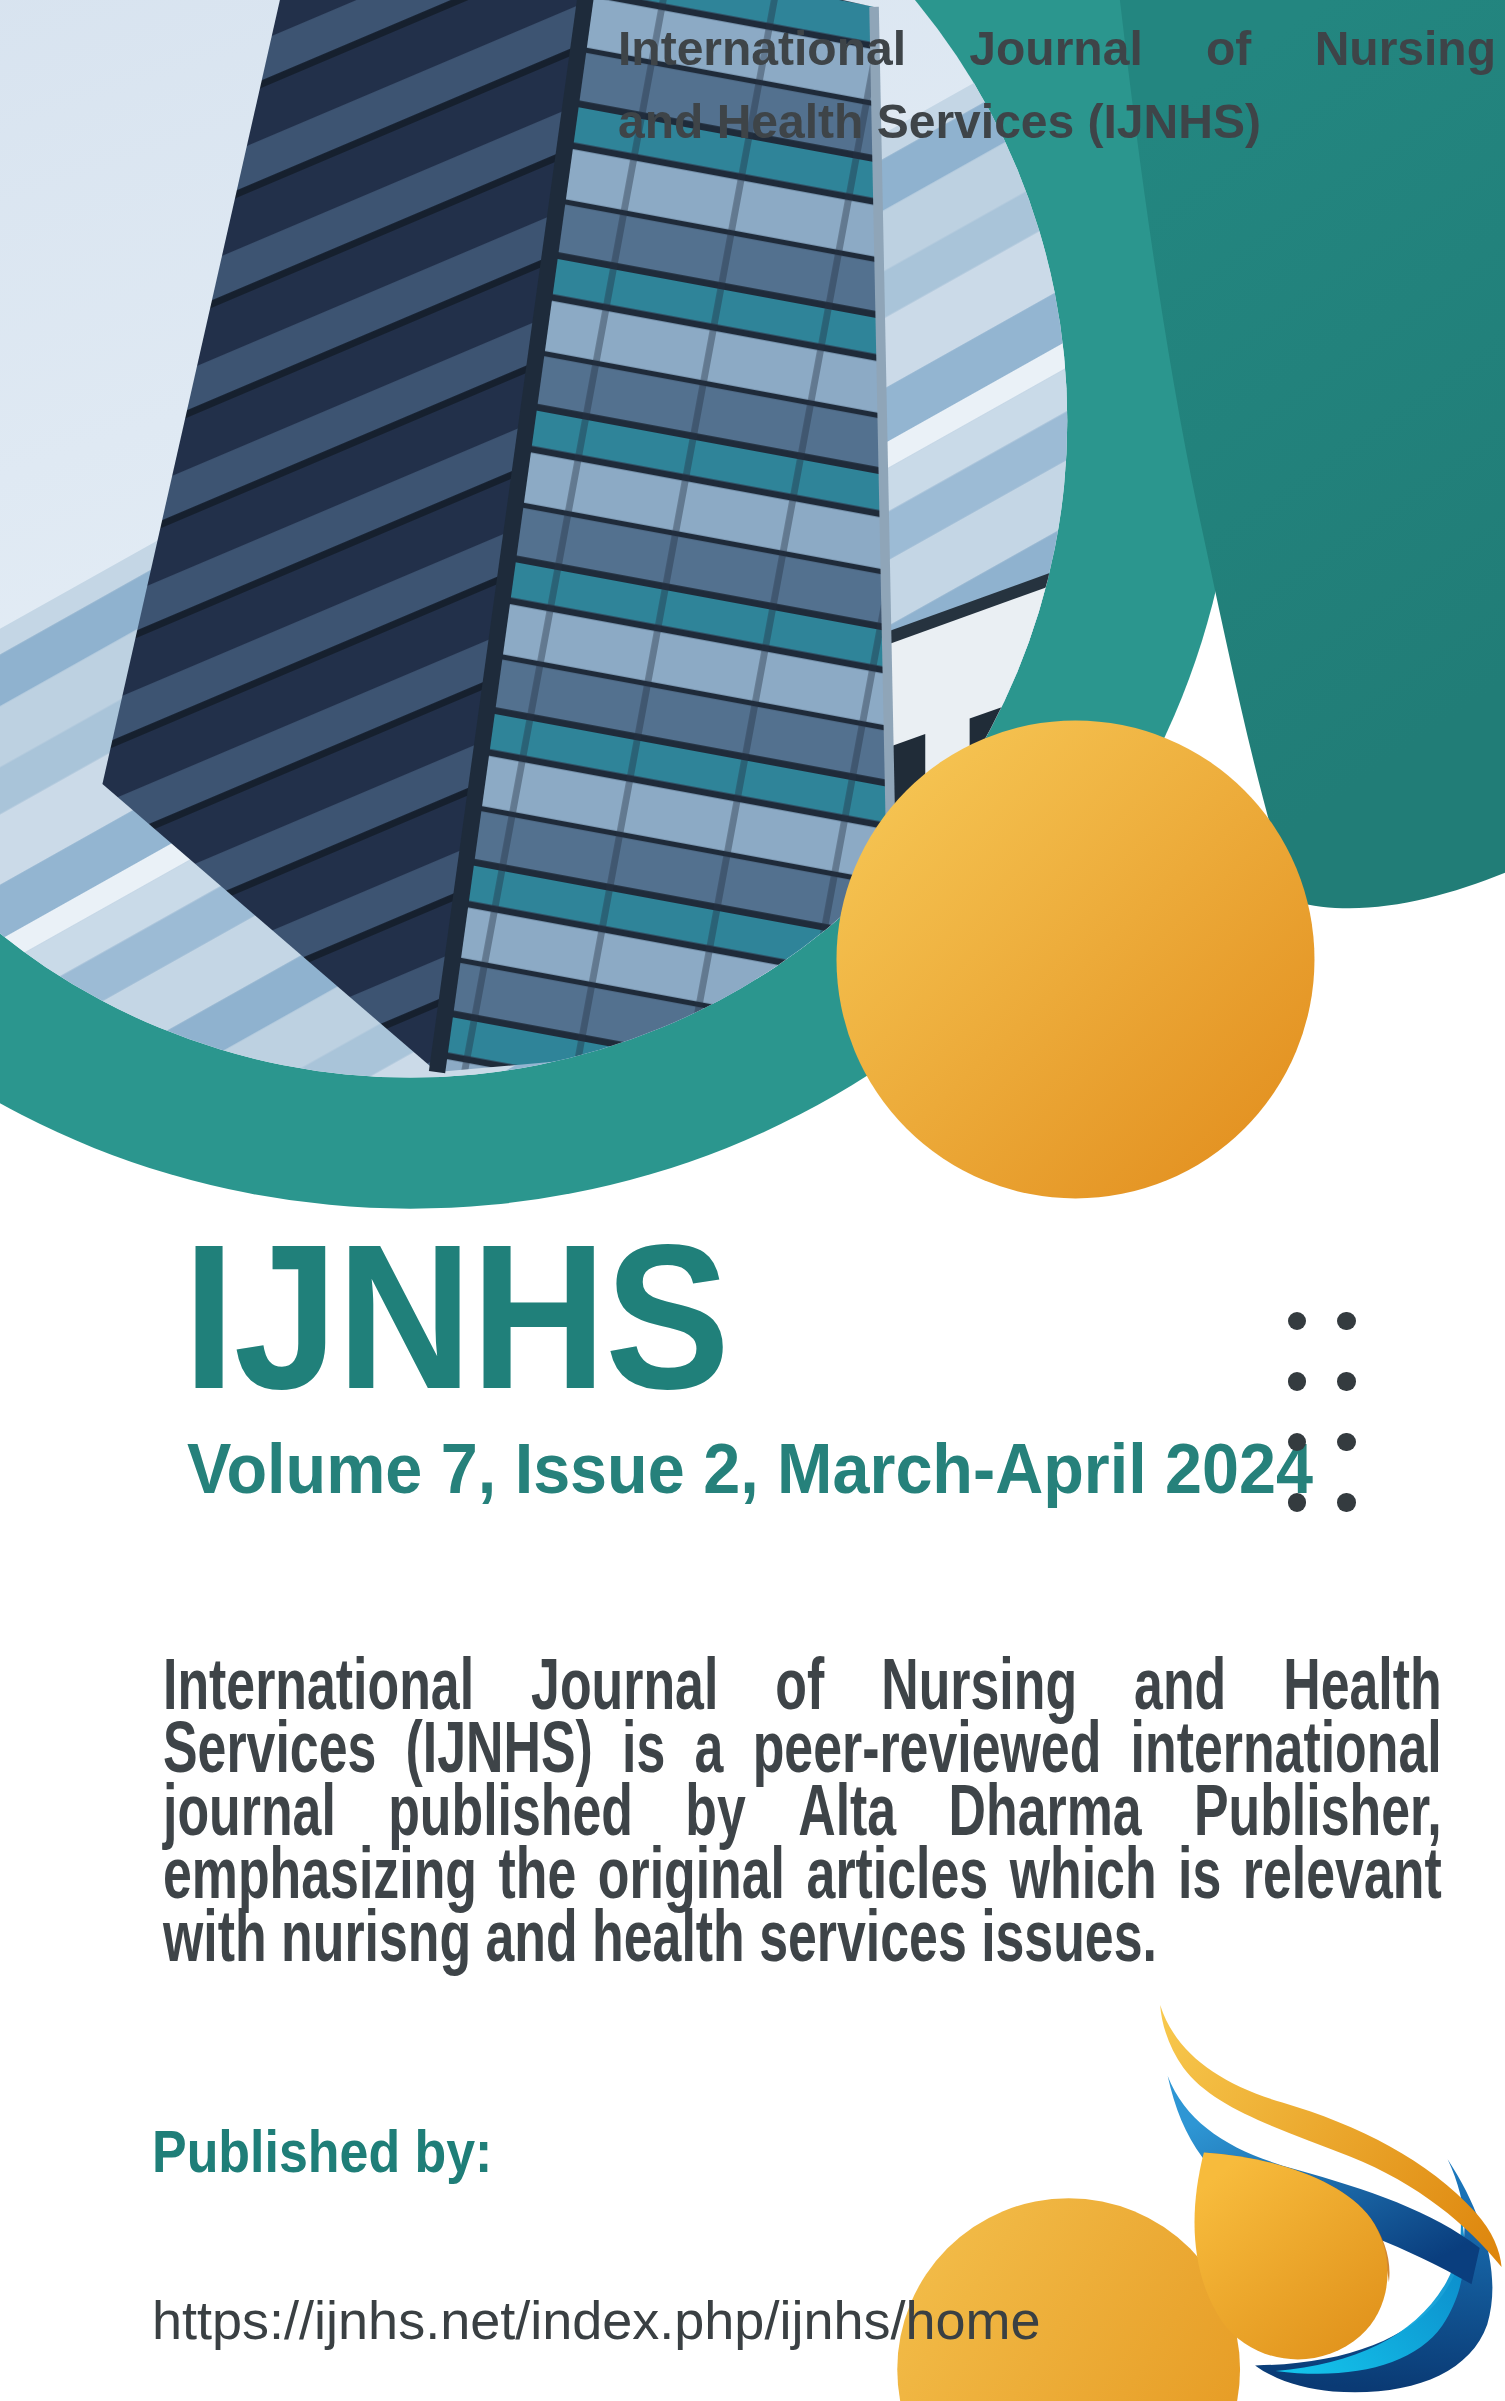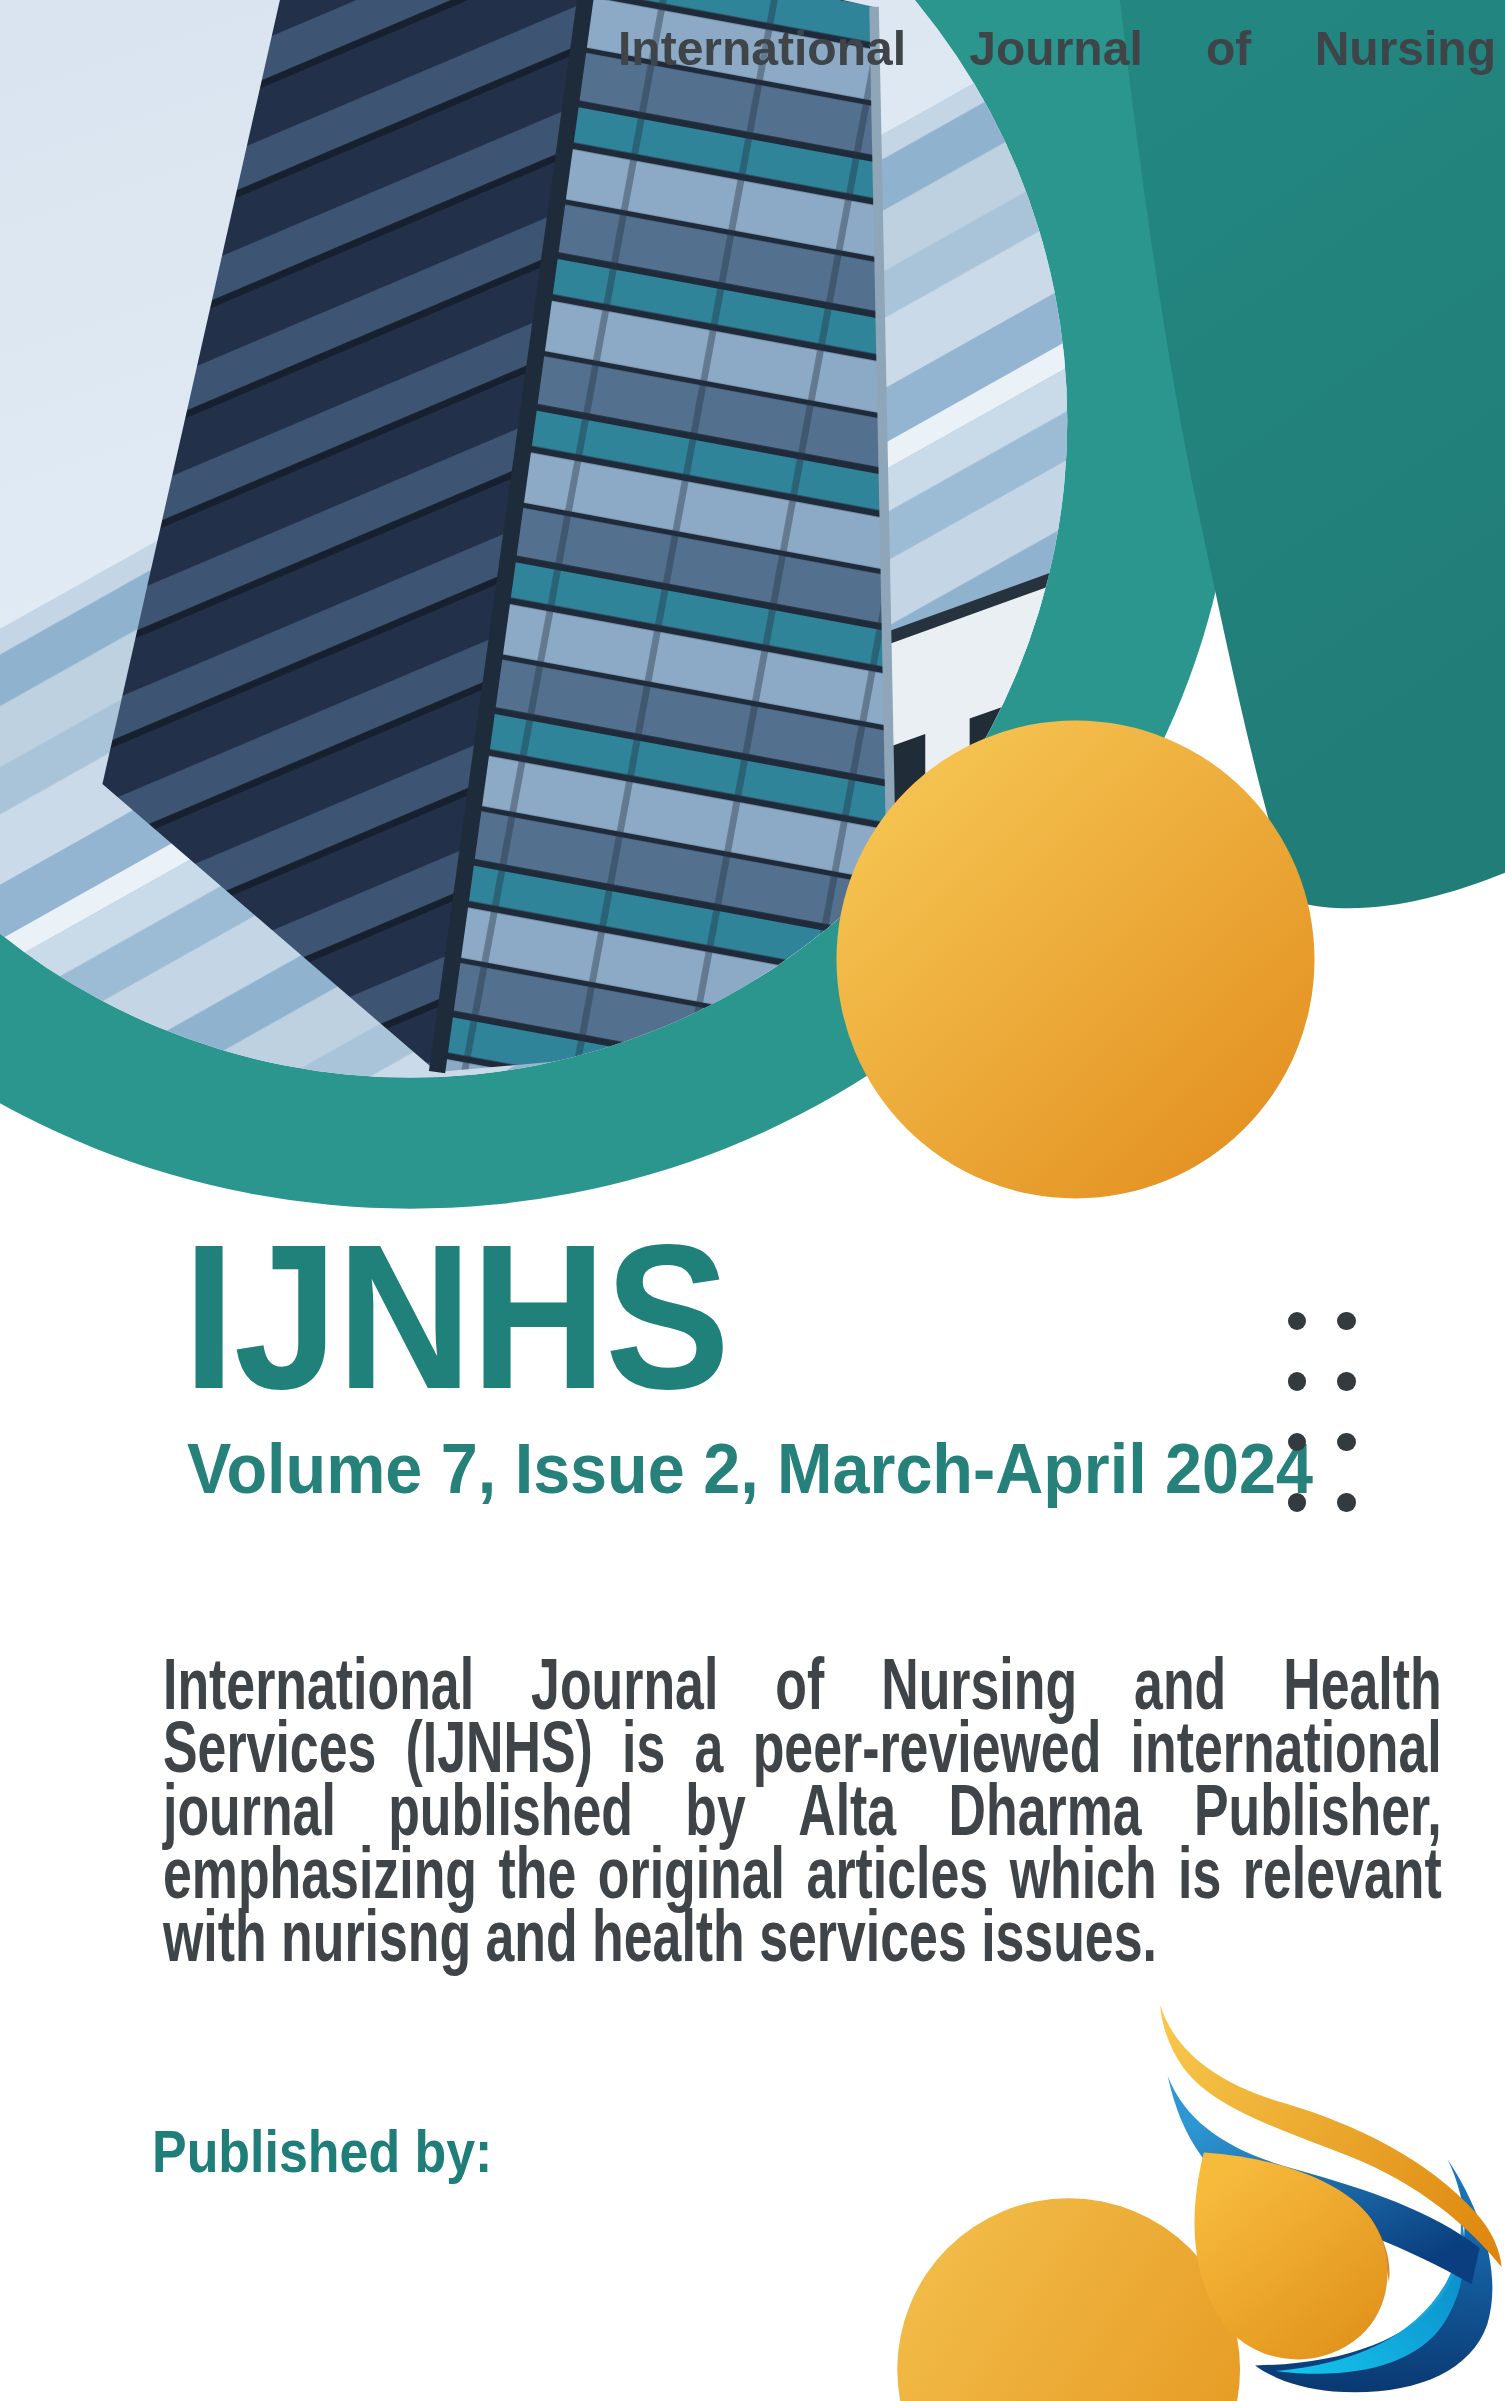--- a/index.html
+++ b/index.html
@@ -167,20 +167,21 @@
     </g>
   </svg>
 
   <div class="abs masthead">
     <div class="jline">
         <span>International</span>
         <span>Journal</span>
         <span>of</span>
         <span>Nursing</span>
       </div>
+    <div>and Health Services (IJNHS)</div>
   </div>
 
   <div class="abs acronym">IJNHS</div>
 
   <div class="abs issue">Volume 7, Issue 2, March-April 2024</div>
 
   <div class="abs dots">
     <i></i>
       <i></i>
     <i></i>
@@ -222,15 +223,16 @@
         <span>original</span>
         <span>articles</span>
         <span>which</span>
         <span>is</span>
         <span>relevant</span>
       </div>
     <div class="row">with nurisng and health services issues.</div>
   </div>
 
   <div class="abs publabel">Published by:</div>
+  <a class="abs puburl">https://ijnhs.net/index.php/ijnhs/home</a>
 
 </div>
 
 
 </body></html>

